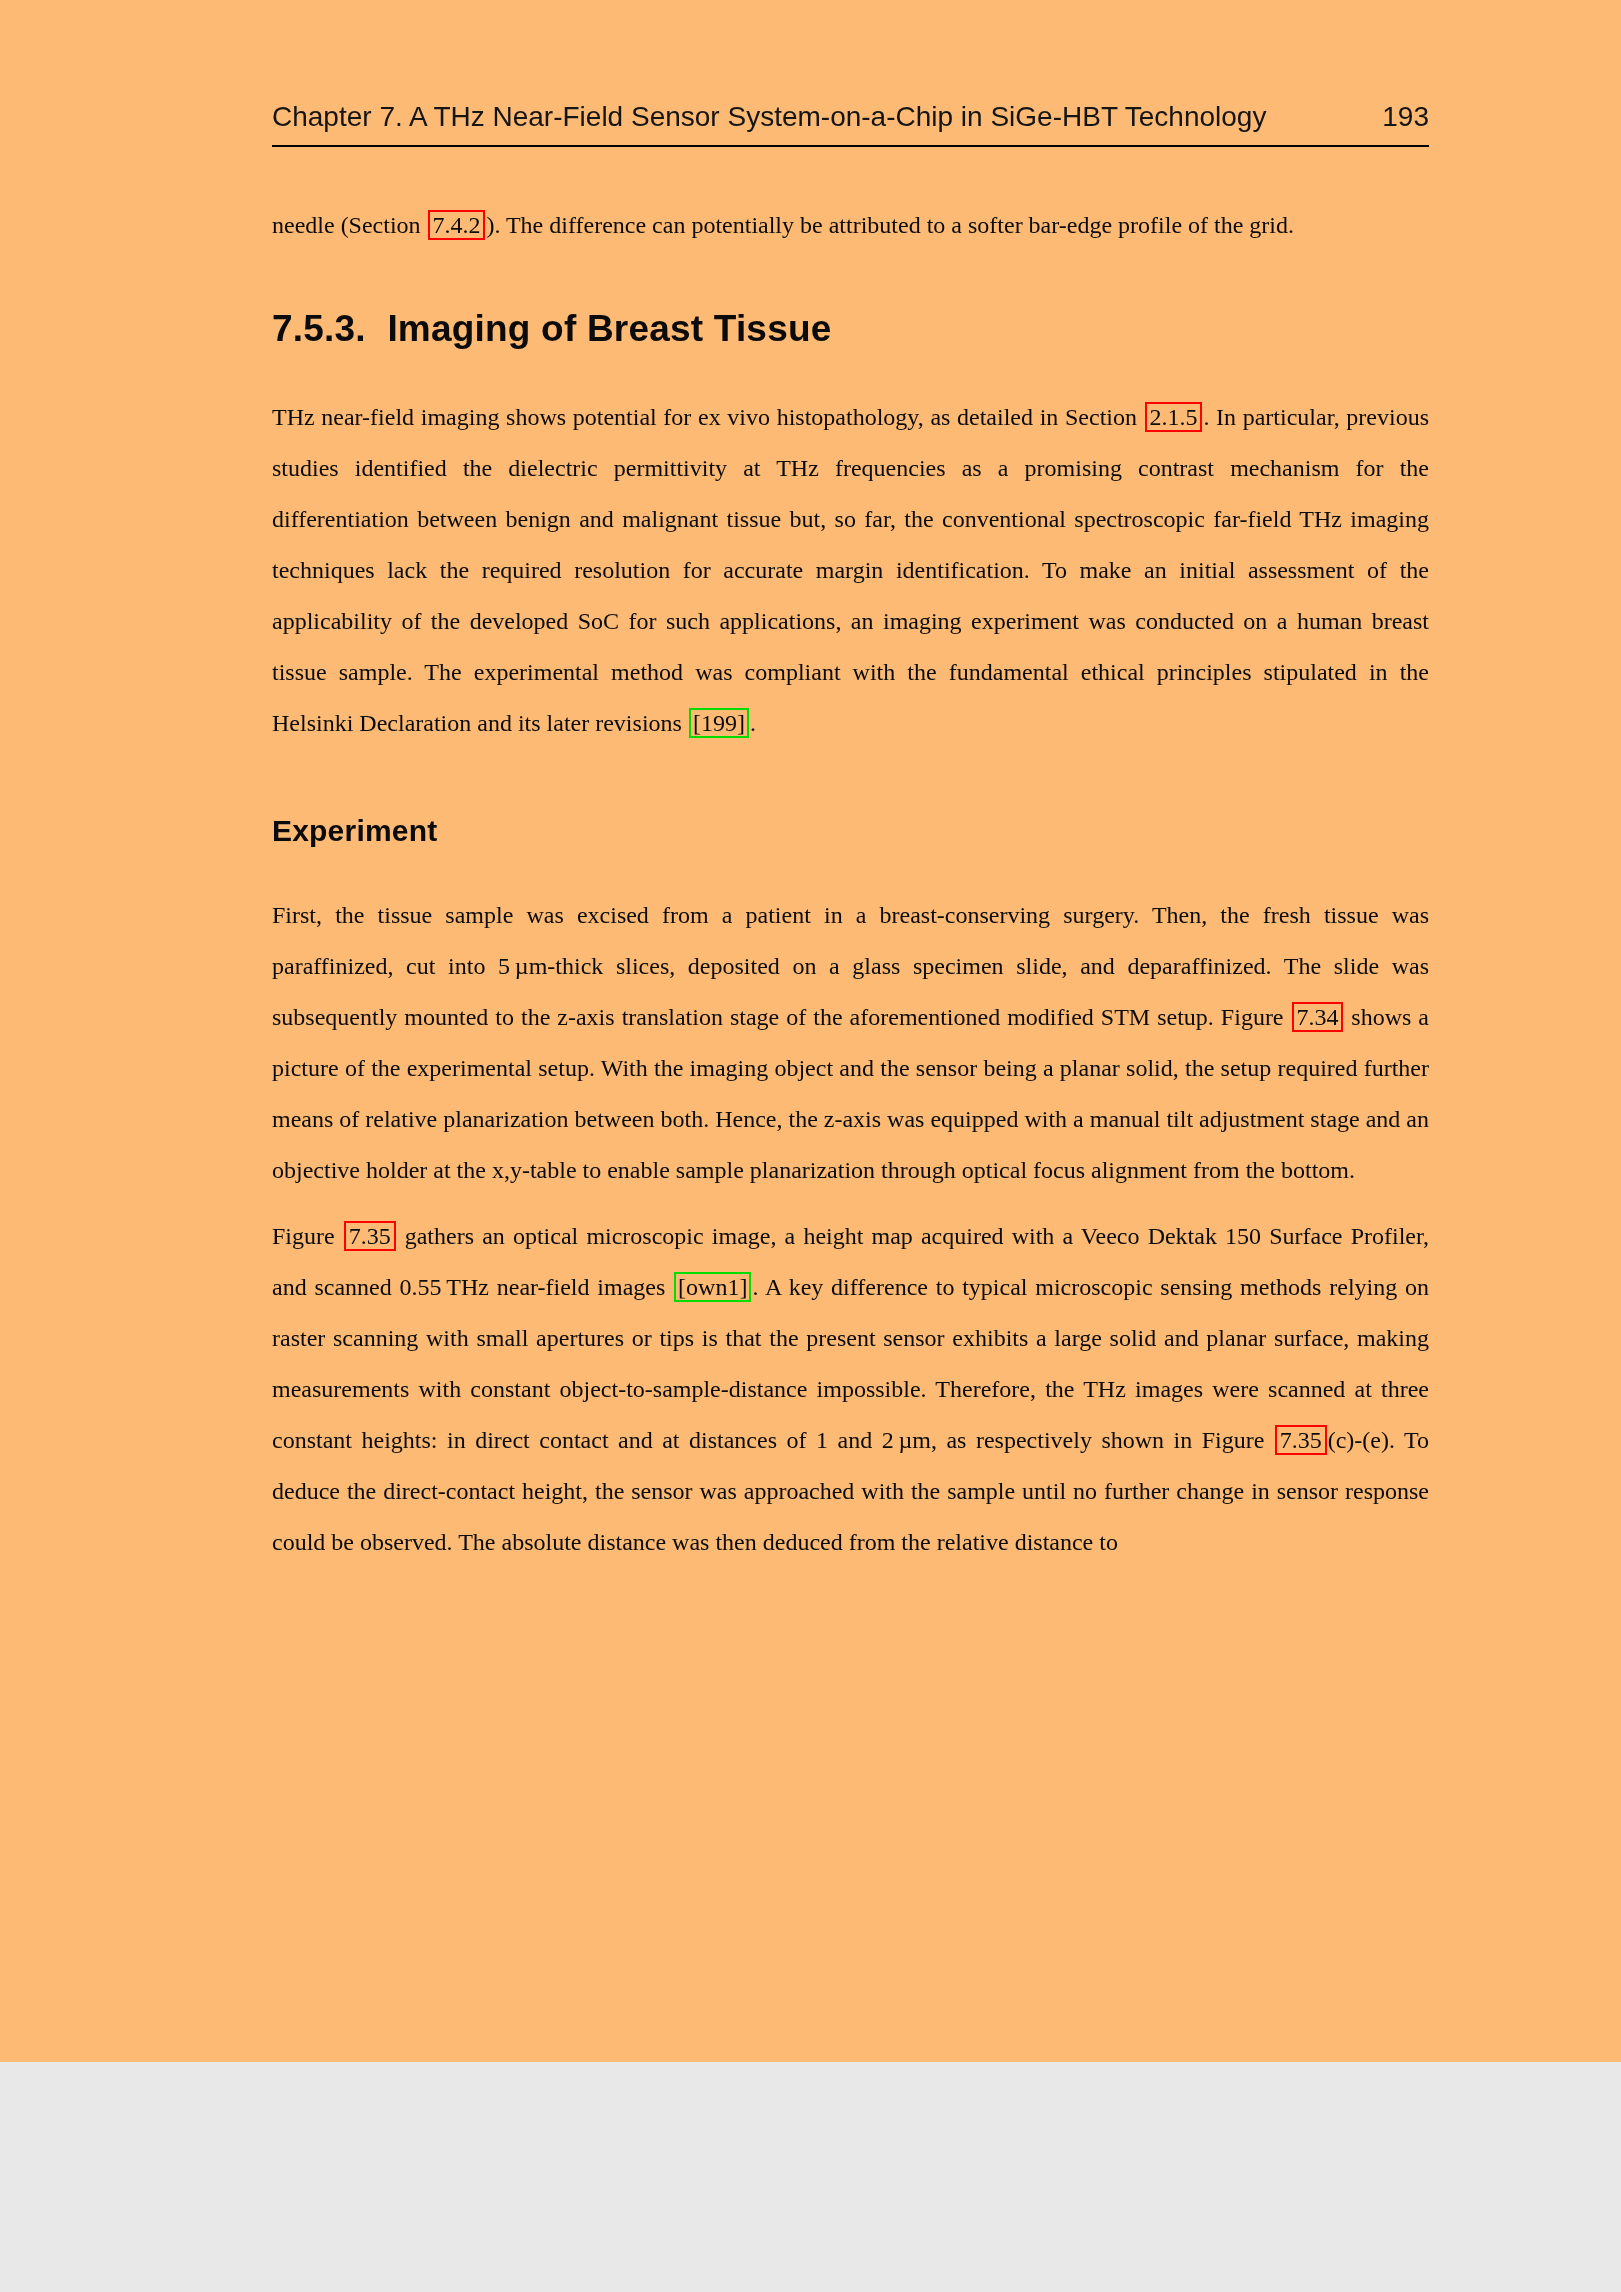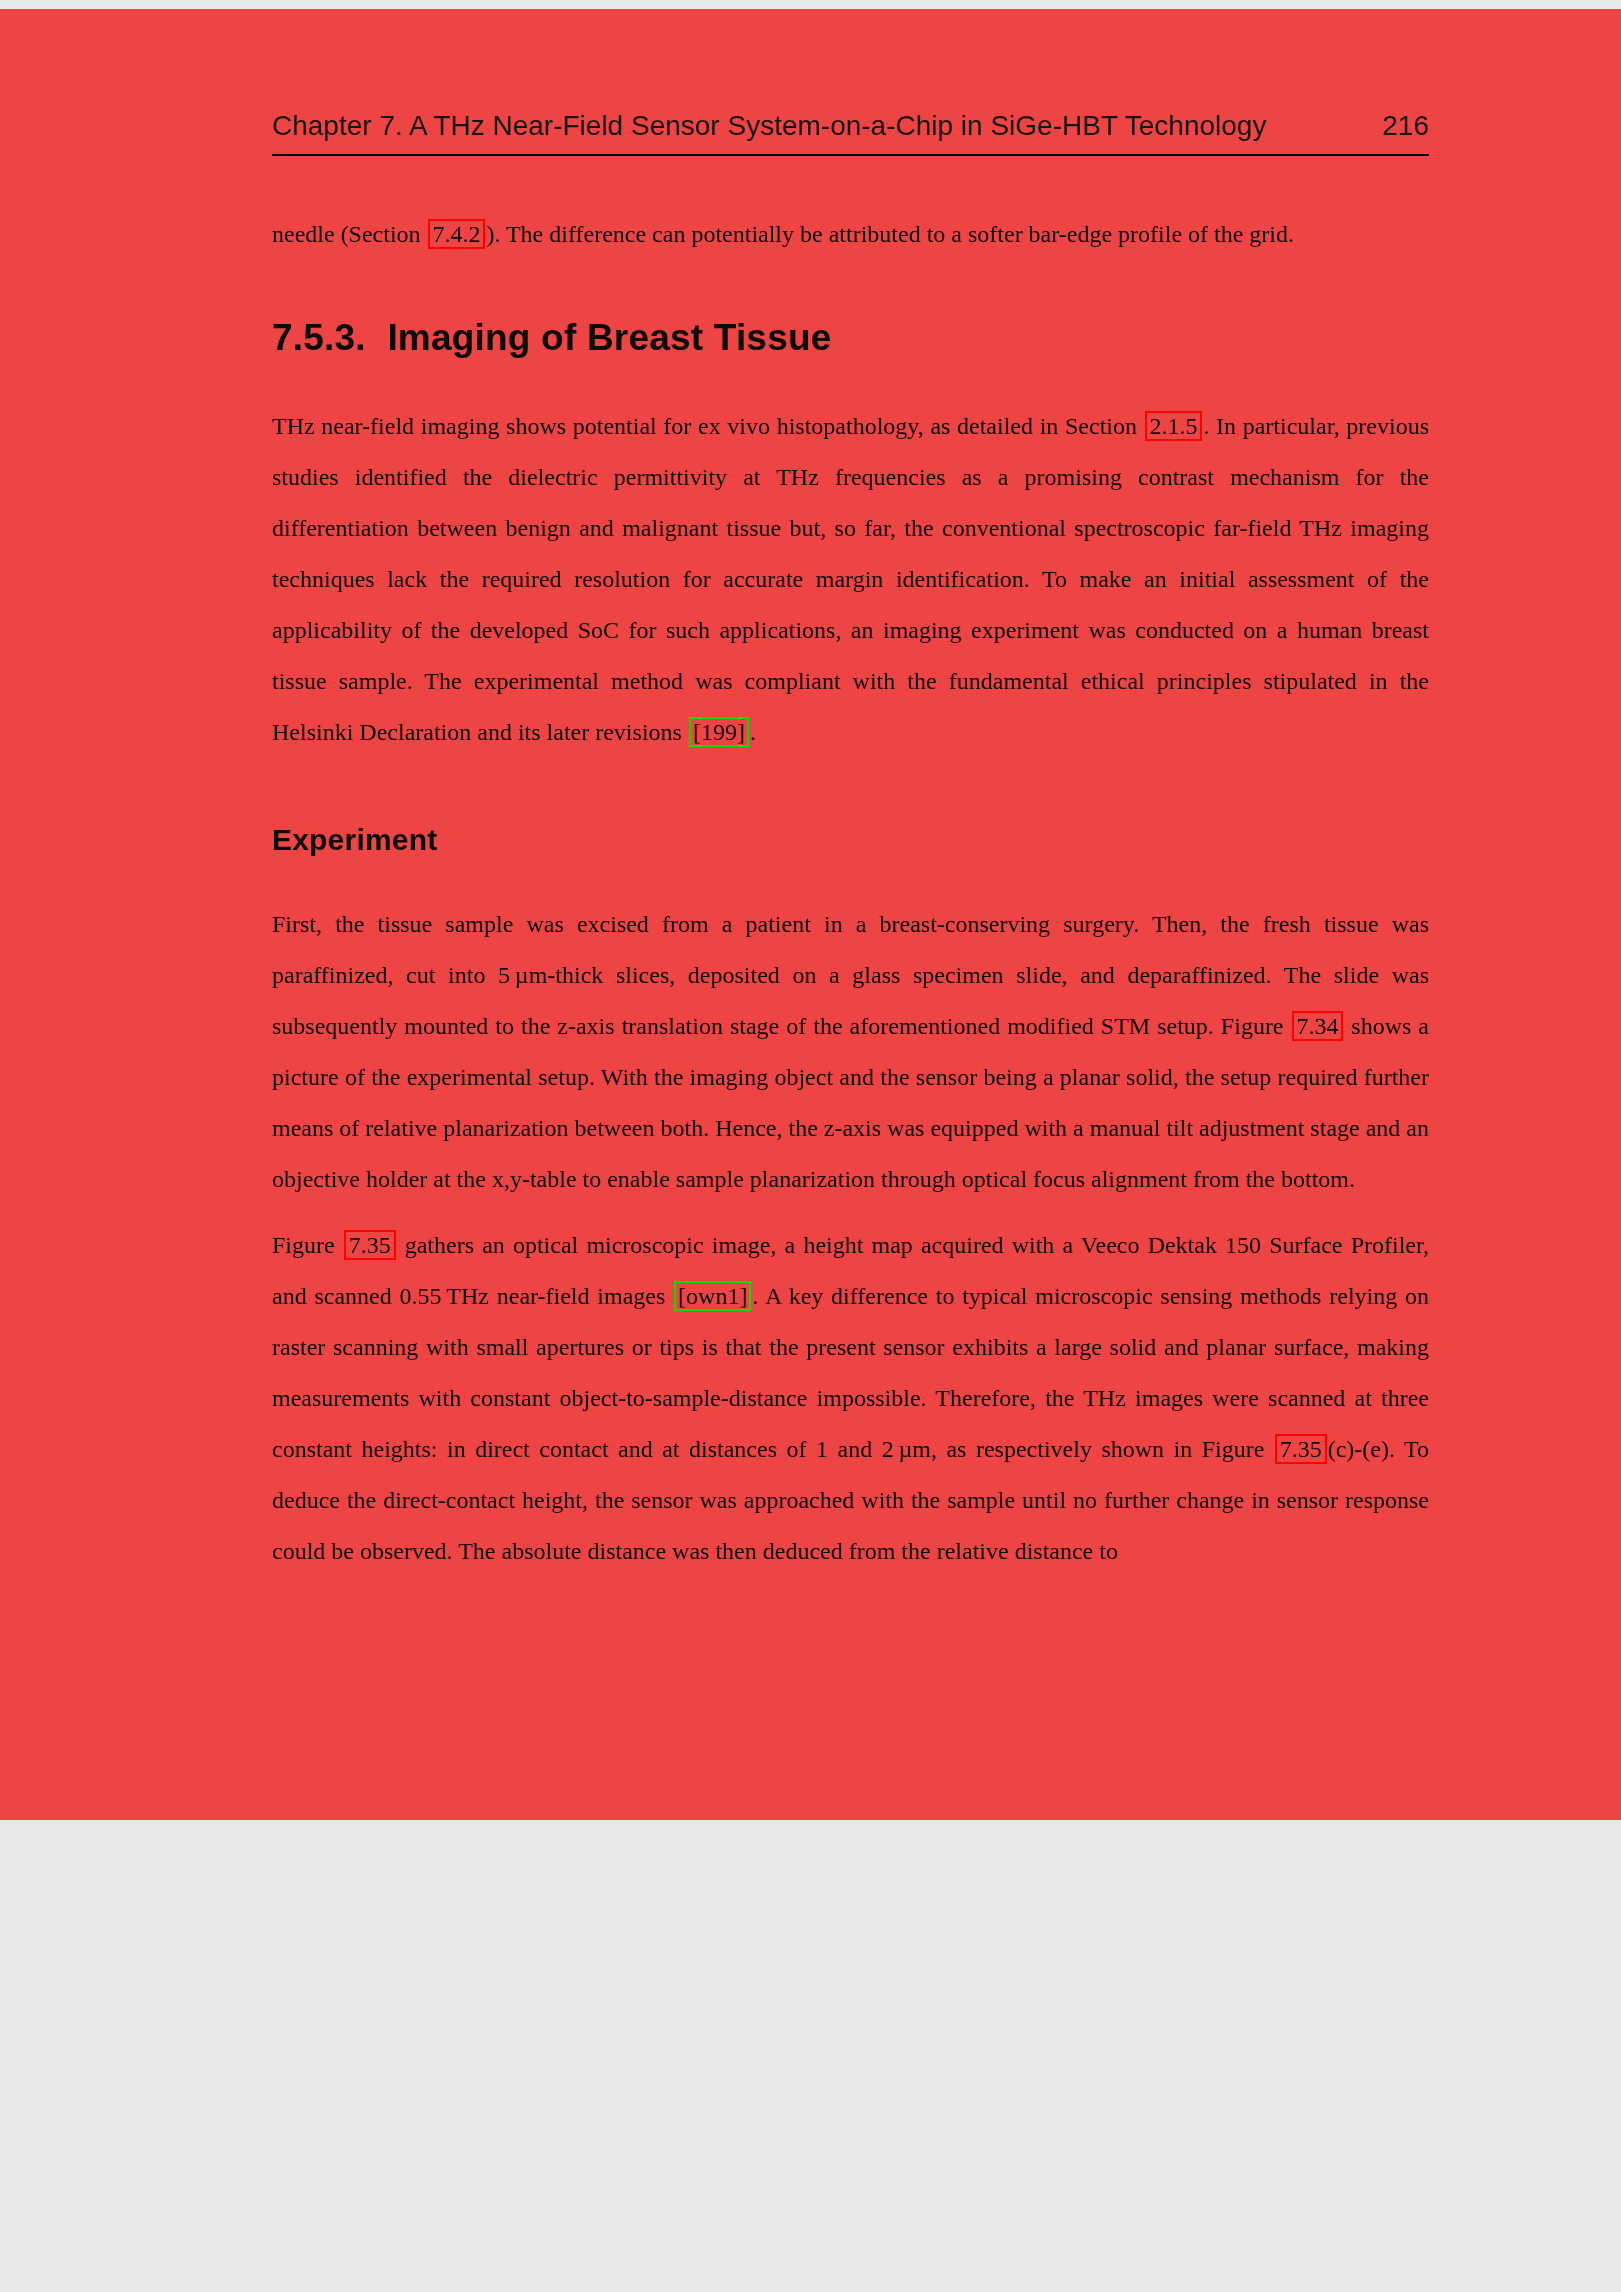--- a/index.html
+++ b/index.html
@@ -3,23 +3,23 @@
 <meta charset="utf-8">
 <style>
   :root{
     --ref-color:#ff0000;
     --cite-color:#00dd00;
   }
   html,body{margin:0;padding:0;background:#e8e8e8;}
   .page{
     position:relative;
     width:1621px;
-    height:1811px;
-    margin:9px auto;
-    background:#ef4444;
+    height:2062px;
+    margin:0 auto;
+    background:#fdba74;
     color:#0b0b0b;
     font-family:"Liberation Serif", serif;
     overflow:hidden;
   }
   .text-col{
     position:absolute;
     left:272px;
     top:101px;
     width:1157px;
   }
@@ -85,21 +85,21 @@
   .seg-it{}
 </style>
 </head>
 <body>
 
 <div class="page">
   <div class="text-col">
 
     <div class="running-head">
       <span>Chapter 7.  A THz Near-Field Sensor System-on-a-Chip in SiGe-HBT Technology</span>
-      <span>216</span>
+      <span>193</span>
     </div>
     <div class="header-rule"></div>
 
     <p class="para para-intro"><span>needle (Section </span><span class="seg-ref">7.4.2</span><span>).  The difference can potentially be attributed to a softer bar-edge profile of the grid.</span></p>
 
     <h2 class="subsection-heading">
       <span class="sec-num">7.5.3.</span><span>Imaging of Breast Tissue</span>
     </h2>
 
 

